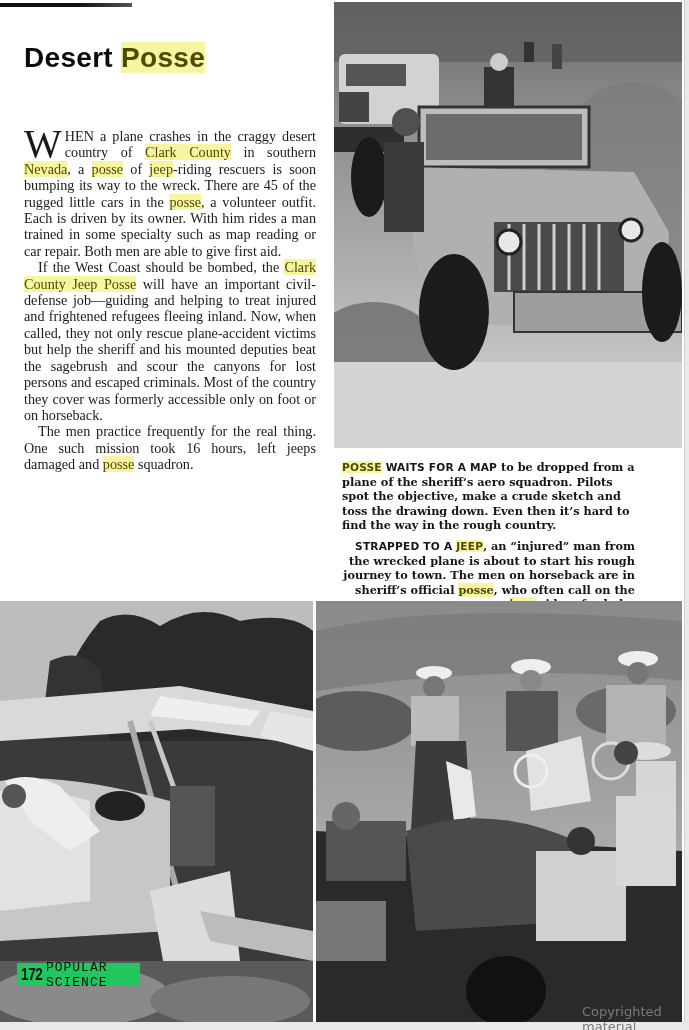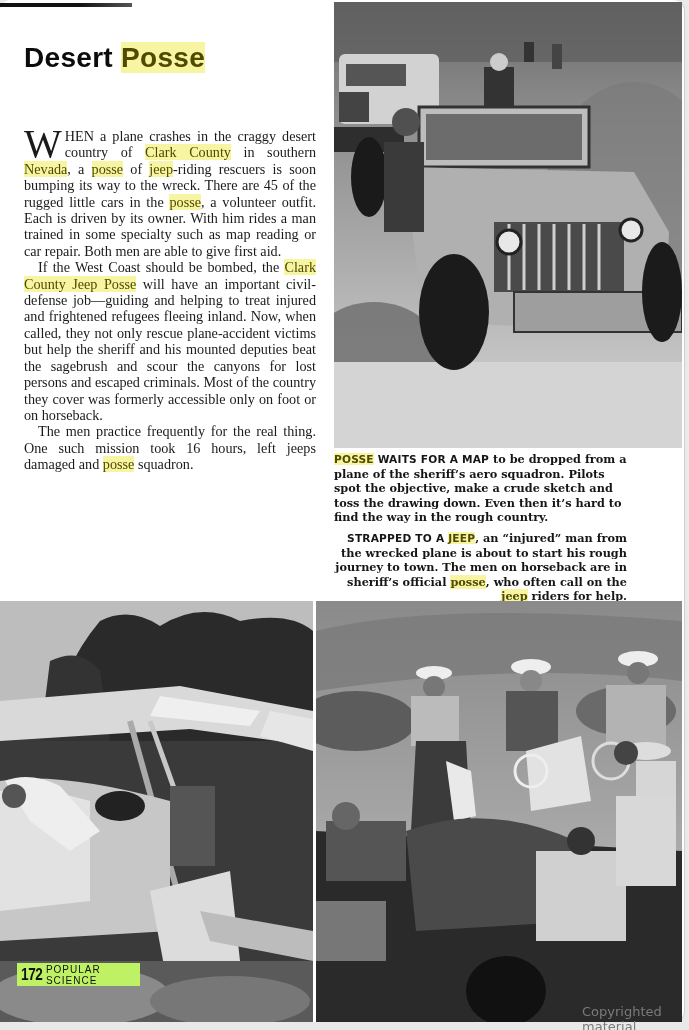--- a/index.html
+++ b/index.html
@@ -6,21 +6,20 @@
   body {
     width: 689px; height: 1030px; overflow: hidden;
     background: #e9e9e9;
     position: relative;
     font-family: "DejaVu Serif", "Liberation Serif", serif;
   }
   .page {
     position: absolute; left: 0; top: 0; width: 684px; height: 1022px;
     background: #ffffff;
     border-right: 1px solid #cfcfcf;
-    border-radius: 11px;
   }
   .topbar {
     position: absolute; left: 0; top: 3px; width: 132px; height: 4px;
     background: linear-gradient(90deg, #111 0%, #111 60%, #555 100%);
   }
   .headline {
     position: absolute; left: 24px; top: 40px; width: 300px;
     font-family: "Liberation Sans", "DejaVu Sans", sans-serif;
     font-weight: bold; font-size: 28px; line-height: 35px; color: #0c0c0c;
     letter-spacing: 0.3px; margin: 0;
@@ -36,49 +35,49 @@
   .body-col p.first { text-indent: 0; }
   .dropcap {
     float: left; font-size: 40px; line-height: 30px; margin: 1px 3px 0 0;
     font-family: "Liberation Serif", "DejaVu Serif", serif;
   }
   .caption {
     position: absolute;
     font-family: "DejaVu Serif", "Liberation Serif", serif;
     font-weight: bold; font-size: 11.3px; line-height: 14.5px; color: #161616;
     text-align: justify;
-    margin: 0;
+    margin: 8px;
   }
   .caption .lead {
     font-family: "DejaVu Sans", "Liberation Sans", sans-serif;
     font-weight: bold; font-size: 10.6px; letter-spacing: 0.2px;
   }
   .cap-left { left: 24px; top: 531px; width: 290px; }
   .cap-right-top { left: 334px; top: 452px; width: 293px; text-align: left; }
   .cap-right-bot { left: 334px; top: 531px; width: 293px; text-align: right; }
 
   .photo { position: absolute; overflow: hidden; }
   .photo svg { display: block; width: 100%; height: 100%; }
 
   .photo-jeep { left: 334px; top: 2px; width: 348px; height: 446px; }
   .photo-plane { left: 0; top: 601px; width: 313px; height: 421px; }
   .photo-horse { left: 316px; top: 601px; width: 366px; height: 421px; }
 
   .folio {
     position: absolute; left: 17px; top: 963px; width: 123px; height: 23px;
-    background: #bef264; display: flex; align-items: center;
+    background: #22c55e; display: flex; align-items: center;
   }
   .folio .num {
     font-family: "Liberation Sans", "DejaVu Sans", sans-serif;
     font-weight: bold; font-size: 17px; margin-left: 4px; color: #111;
     transform: scaleX(0.8); transform-origin: left center; letter-spacing: -0.5px;
   }
   .folio .mag {
-    font-family: Liberation Sans, sans-serif;
-    font-size: 10px; letter-spacing: 1px; color: #111; margin-left: -2px;
+    font-family: Liberation Mono, monospace;
+    font-size: 13px; letter-spacing: 1px; color: #111; margin-left: -2px;
   }
   .copyright {
     position: absolute; left: 582px; top: 1004px;
     font-family: "DejaVu Sans", sans-serif; font-size: 13px; color: #7a7a7a;
   }
 </style>
 </head>
 <body>
 
 <div class="page">

